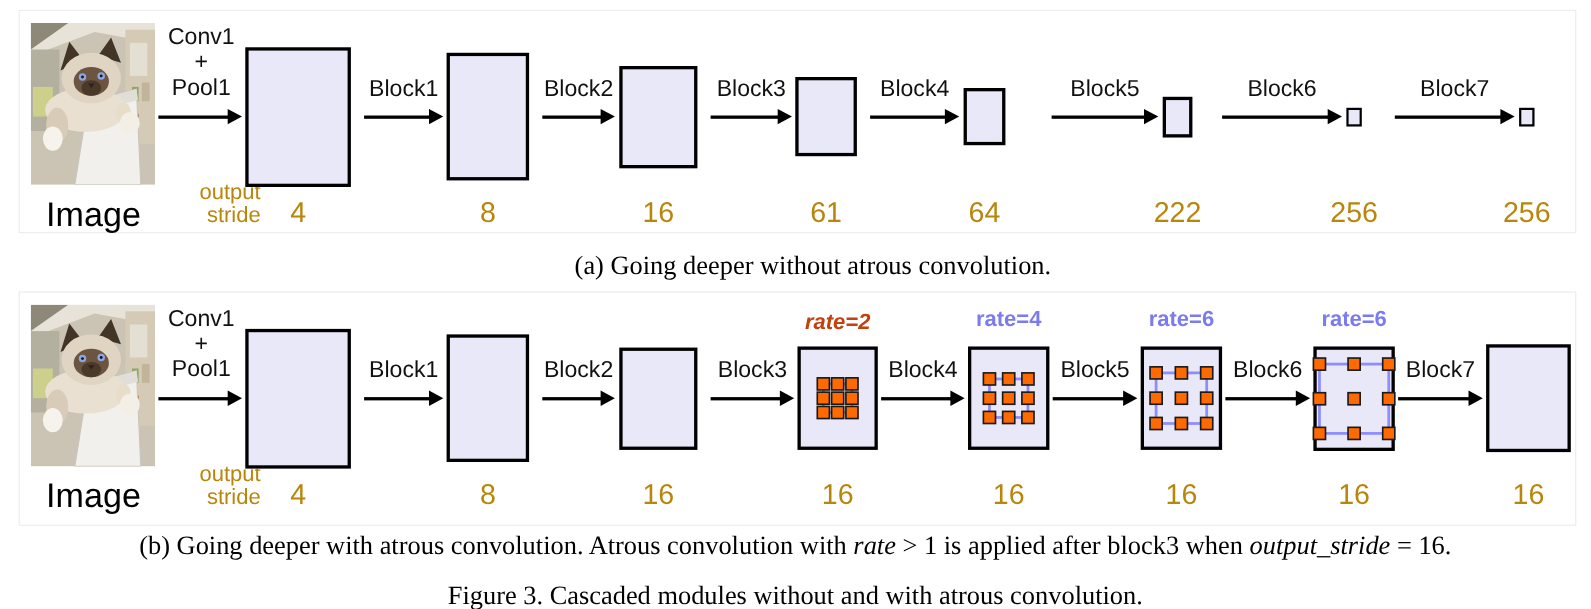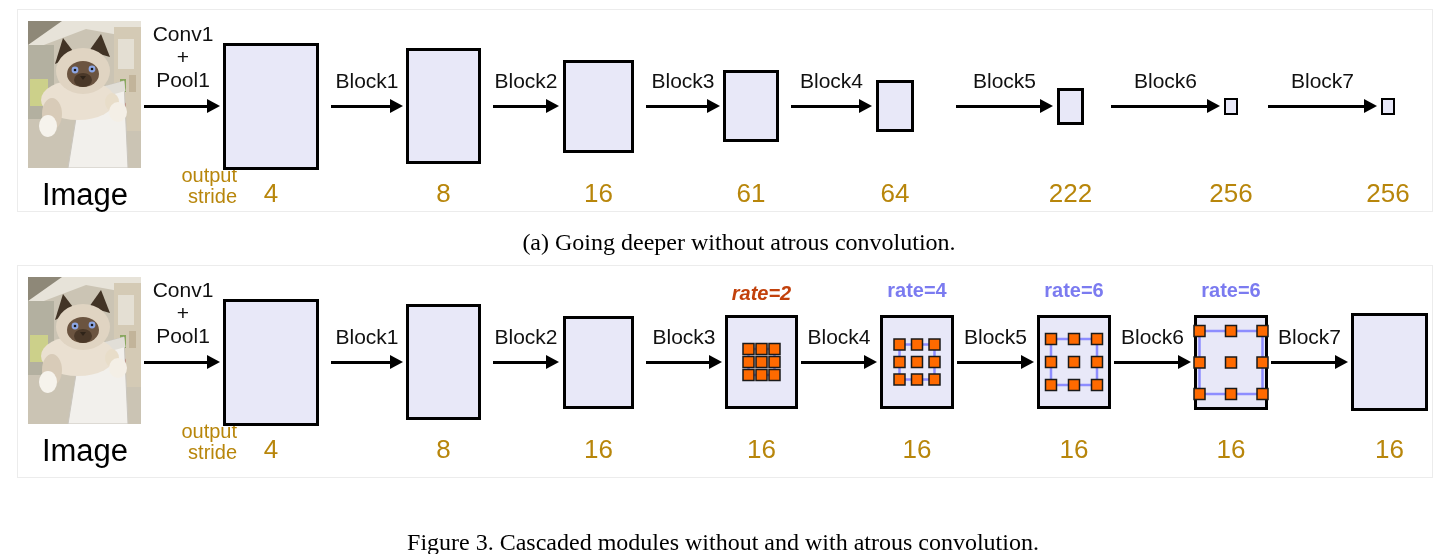--- a/index.html
+++ b/index.html
@@ -260,15 +260,16 @@
         <div class="block-label" style="left: 977.5px; top: 59px;">Block5</div>
         <div class="arrow-shaft" style="left: 1096px; top: 94.5px; width: 67px; background: rgb(0, 0, 0);"></div>
         <div class="arrow-head" style="left: 1160px; top: 89px; border-left: 13px solid rgb(0, 0, 0);"></div>
         <div class="block-label" style="left: 1134.5px; top: 59px;">Block6</div>
         <div class="arrow-shaft" style="left: 1253px; top: 94.5px; width: 67px; background: rgb(0, 0, 0);"></div>
         <div class="arrow-head" style="left: 1317px; top: 89px; border-left: 13px solid rgb(0, 0, 0);"></div>
         <div class="block-label" style="left: 1291.5px; top: 59px;">Block7</div>
       </div>
   </section>
 
+  <div class="caption" id="caption-b"><span>(b) Going deeper with atrous convolution. Atrous convolution with </span><span class="it">rate</span><span> &gt; 1 is applied after block3 when </span><span class="it">output_stride</span><span> = 16.</span></div>
   <div class="caption" id="figure-caption">Figure 3. Cascaded modules without and with atrous convolution.</div>
 
 </div>
 
 </body></html>

